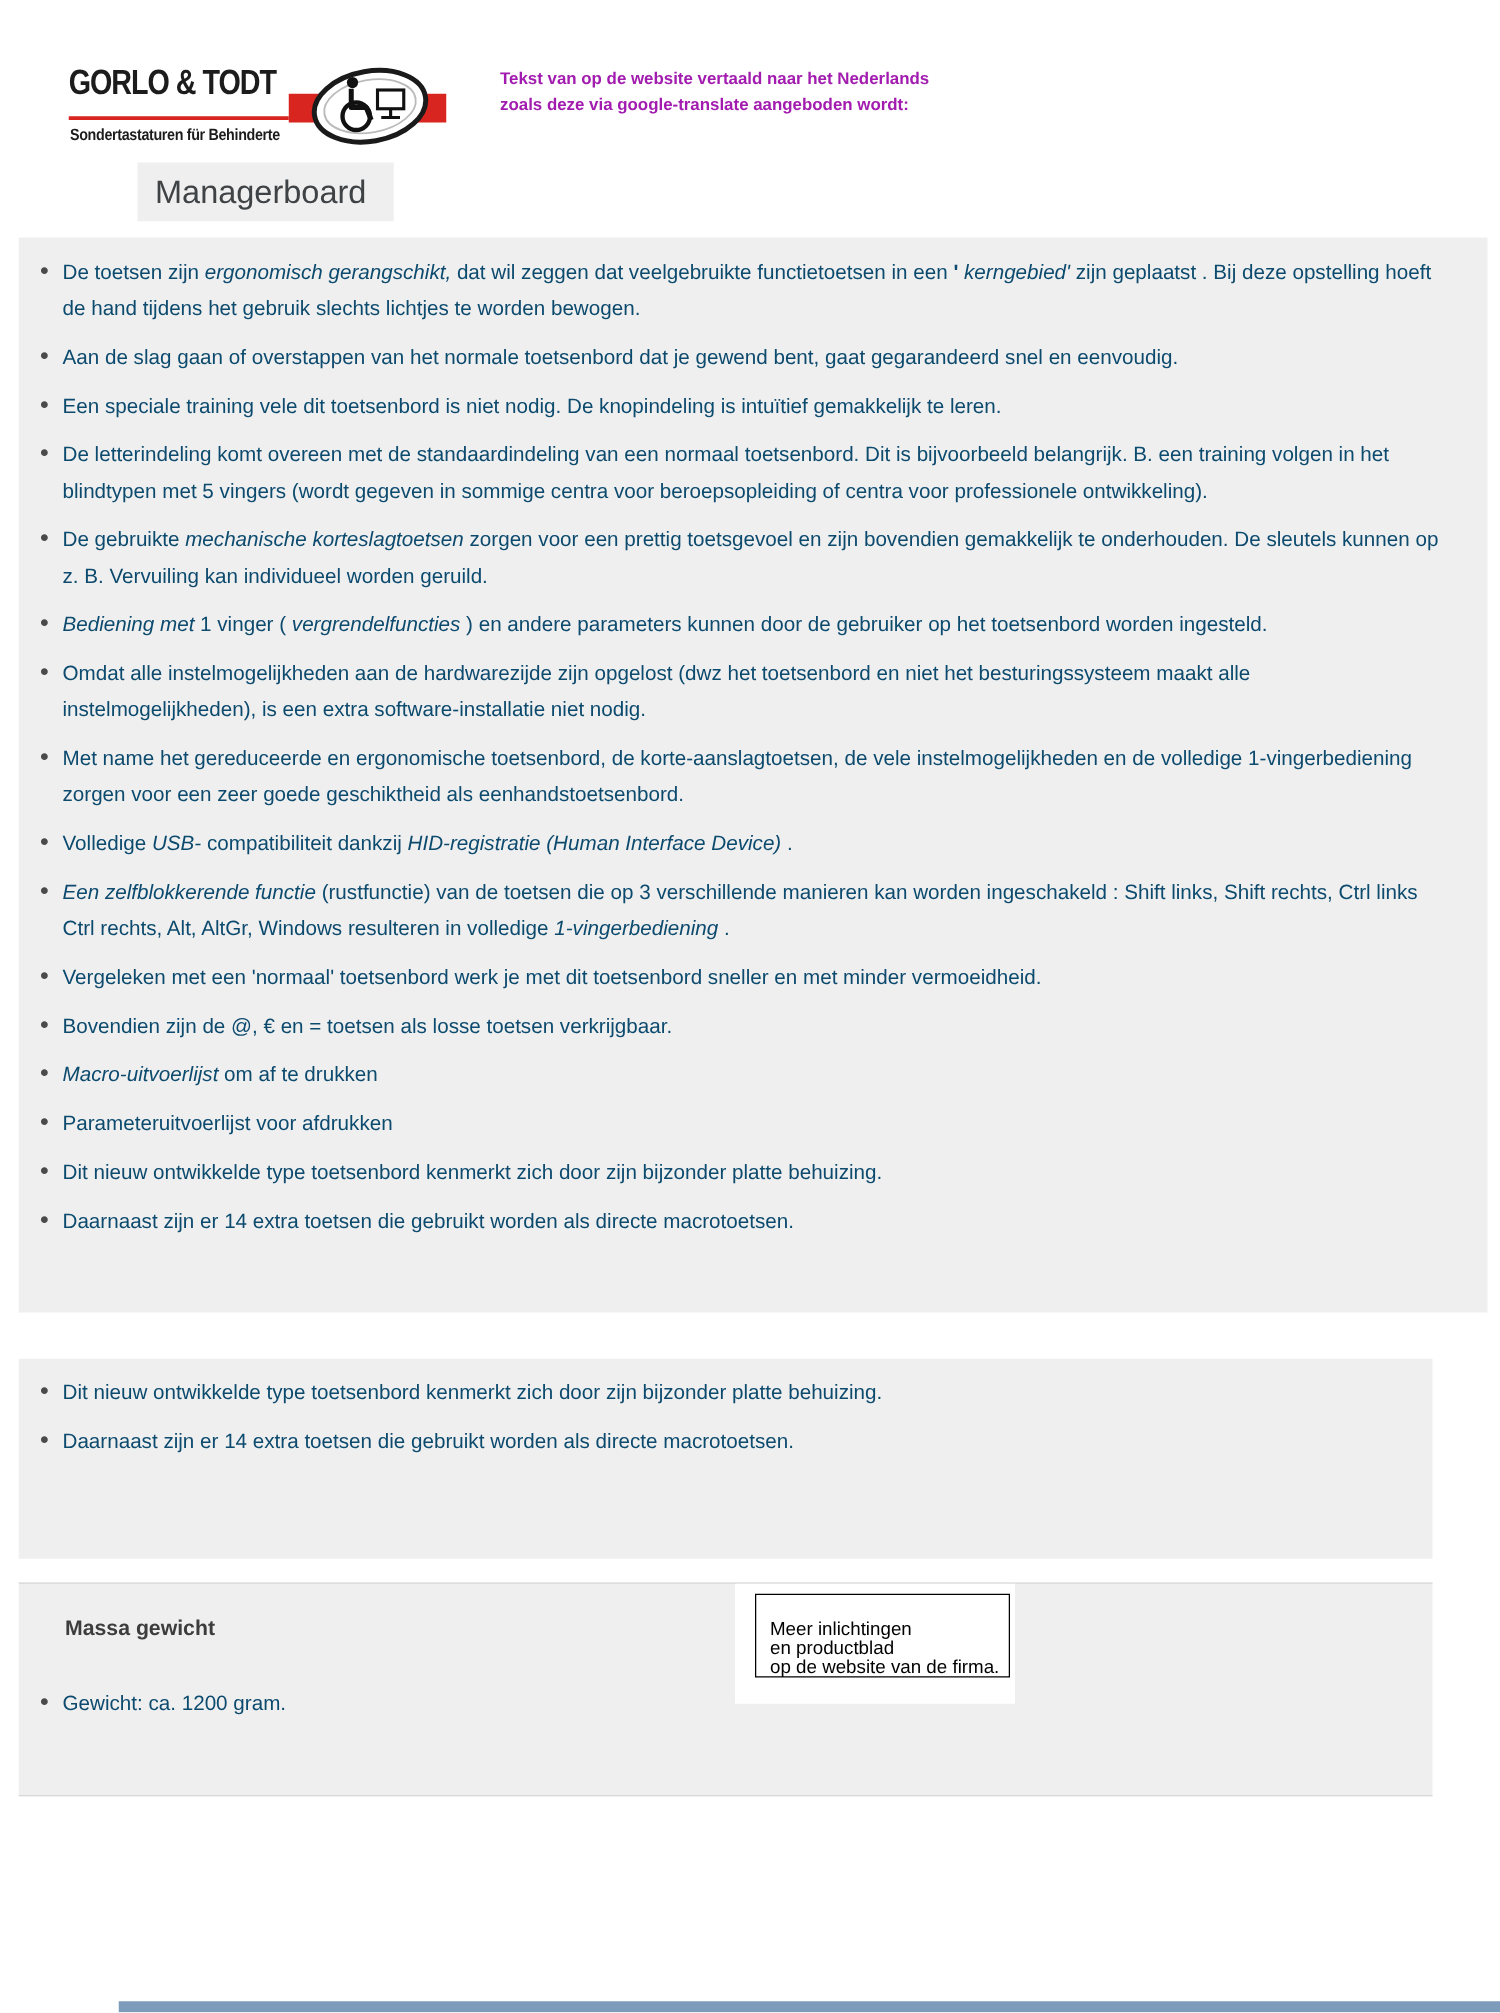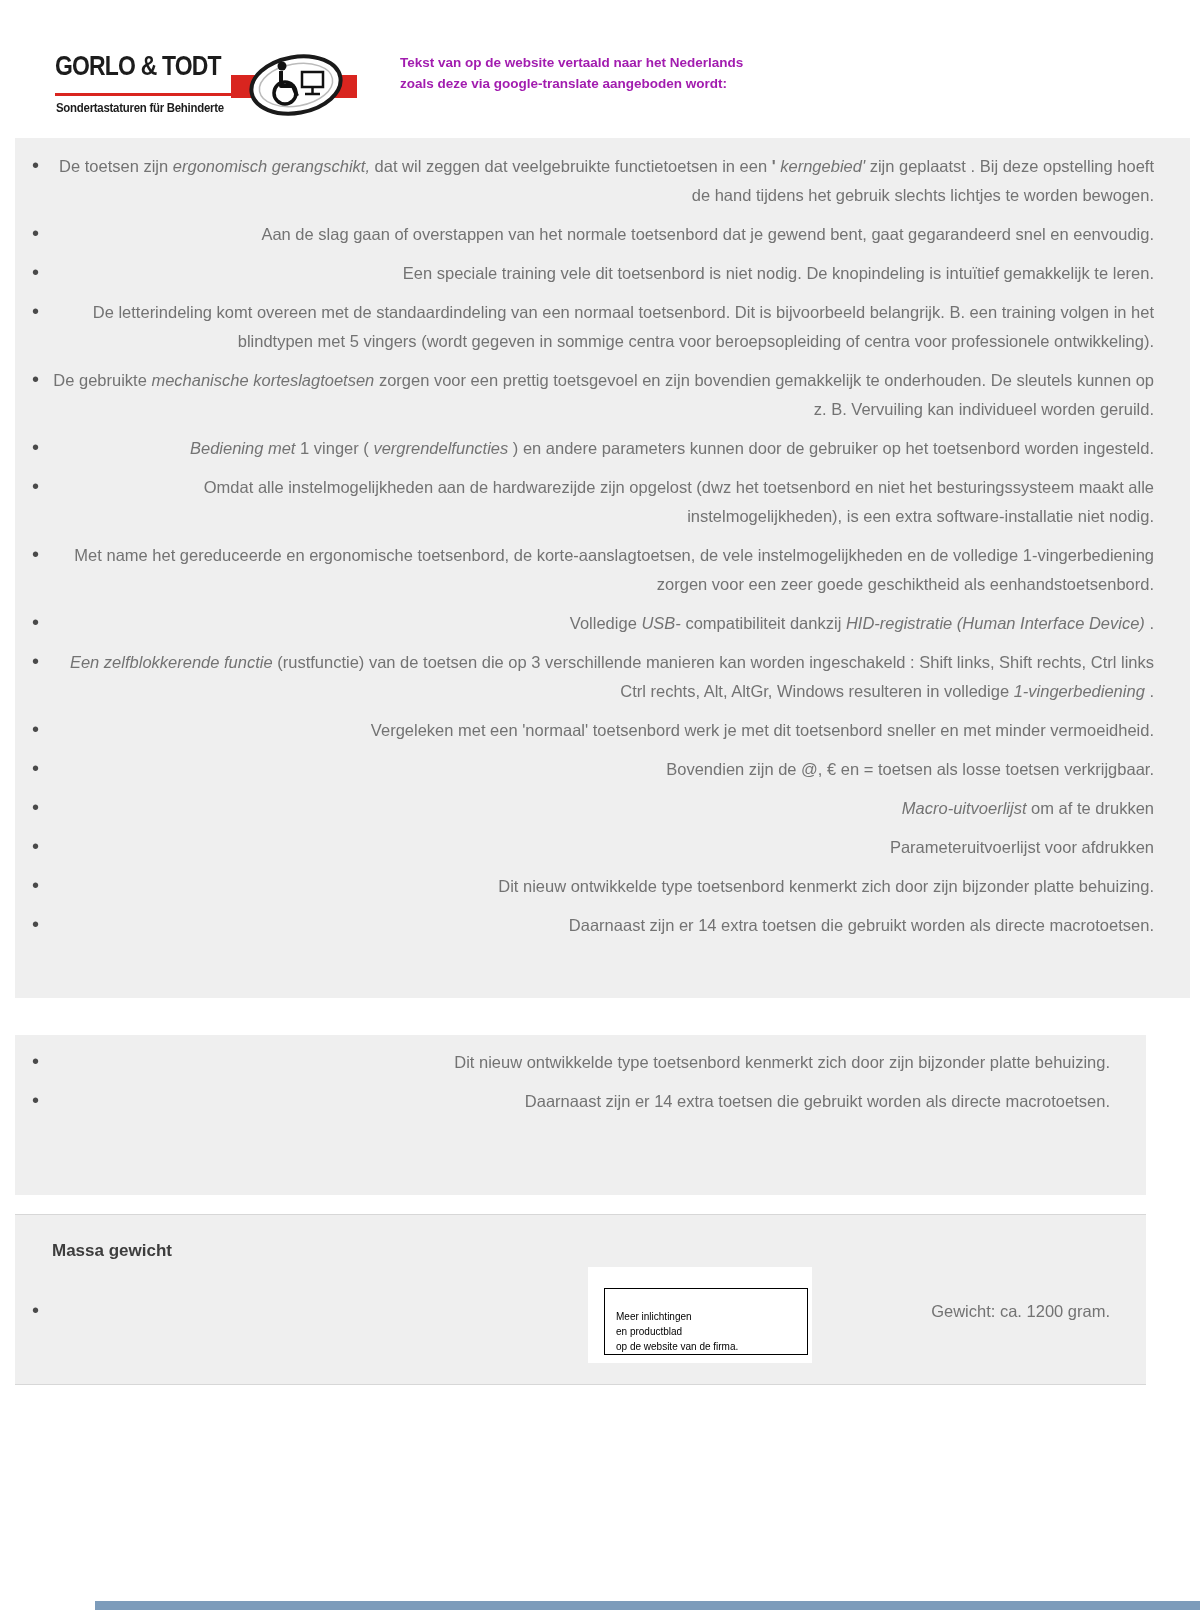--- a/index.html
+++ b/index.html
@@ -19,39 +19,39 @@
               color:#a21caf;line-height:21px;}
 
   
   .title-chip{display:inline-block;margin:5px 0 0 110px;background:#efefef;color:#3f4345;
               font-size:26px;line-height:26px;padding:10px 16px 11px 14px;min-width:175px;}
 
   
   .panel{background:#efefef;margin-left:15px;box-sizing:border-box;overflow:hidden;}
   .panel ul{list-style:none;margin:0;padding:0;}
   .panel li{position:relative;padding-left:35px;margin-bottom:10px;
-            font-size:16.5px;line-height:29px;color:#737373;text-align:right;}
+            font-size:16.5px;line-height:29px;color:#0c4a6e;}
   .panel li::before{content:"\2022";position:absolute;left:17px;top:-1px;font-size:20px;color:#4a4a4a;}
   .panel li i{font-style:italic;}
   .panel li b{font-weight:bold;}
   .panel h3{margin:0 0 0 37px;font-size:17px;line-height:20px;font-weight:bold;color:#3d3d3d;}
 
   .panel-a{width:1175px;height:860px;margin-top:13px;padding:14px 36px 4px 0;}
   .panel-b{width:1131px;height:160px;margin-top:37px;padding:13px 36px 4px 0;}
   .panel-c{width:1131px;height:115px;margin-top:16px;padding:20px 36px 0 0;border-top:1px solid #d7d7d7;}
   .panel-c ul{margin-top:36px;}
   .panel-d{width:1131px;height:171px;margin-top:19px;padding:26px 36px 0 0;
            border-top:1px solid #d7d7d7;border-bottom:1px solid #d7d7d7;}
   .panel-d ul{margin-top:36px;}
 
   
   .info-box{position:absolute;left:588px;top:1267px;width:224px;height:96px;background:#fff;}
-  .info-box-inner{position:absolute;left:16px;top:21px;width:204px;height:67px;box-sizing:border-box;
+  .info-box-inner{position:absolute;left:16px;top:8px;width:204px;height:67px;box-sizing:border-box;
                   background:#fff;border:1.5px solid #000;padding:20px 0 0 11px;
-                  font-size:10px;line-height:15px;color:#000;}
+                  font-size:15px;line-height:15px;color:#000;}
 
   
   .bottom-bar{position:absolute;left:95px;top:1601px;width:1105px;height:9px;background:#7d9cbb;}
 </style>
 </head>
 <body>
 
 <div class="page">
 
   <header>
@@ -72,20 +72,21 @@
         <line x1="64.5" y1="35" x2="64.5" y2="41" stroke="#111" stroke-width="2.5"></line>
         <line x1="57" y1="42" x2="72" y2="42" stroke="#111" stroke-width="2.5"></line>
       </svg>
     </div>
     <div class="trans-note">
       <div>Tekst van op de website vertaald naar het Nederlands</div>
       <div>zoals deze via google-translate aangeboden wordt:</div>
     </div>
   </header>
 
+  <div class="title-chip">Managerboard</div>
 
   <section class="panel panel-a">
     <ul>
         <li><span>De toetsen zijn </span><i>ergonomisch gerangschikt,</i><span> dat wil zeggen dat veelgebruikte functietoetsen in een </span><b>' </b><i>kerngebied'</i><span> zijn geplaatst . Bij deze opstelling hoeft de hand tijdens het gebruik slechts lichtjes te worden bewogen.</span></li>
         <li><span>Aan de slag gaan of overstappen van het normale toetsenbord dat je gewend bent, gaat gegarandeerd snel en eenvoudig.</span></li>
         <li><span>Een speciale training vele dit toetsenbord is niet nodig. De knopindeling is intuïtief gemakkelijk te leren.</span></li>
         <li><span>De letterindeling komt overeen met de standaardindeling van een normaal toetsenbord. Dit is bijvoorbeeld belangrijk. B. een training volgen in het blindtypen met 5 vingers (wordt gegeven in sommige centra voor beroepsopleiding of centra voor professionele ontwikkeling).</span></li>
         <li><span>De gebruikte </span><i>mechanische korteslagtoetsen</i><span> zorgen voor een prettig toetsgevoel en zijn bovendien gemakkelijk te onderhouden. De sleutels kunnen op z. B. Vervuiling kan individueel worden geruild.</span></li>
         <li><i>Bediening met</i><span> 1 vinger ( </span><i>vergrendelfuncties</i><span> ) en andere parameters kunnen door de gebruiker op het toetsenbord worden ingesteld.</span></li>
         <li><span>Omdat alle instelmogelijkheden aan de hardwarezijde zijn opgelost (dwz het toetsenbord en niet het besturingssysteem maakt alle instelmogelijkheden), is een extra software-installatie niet nodig.</span></li>

